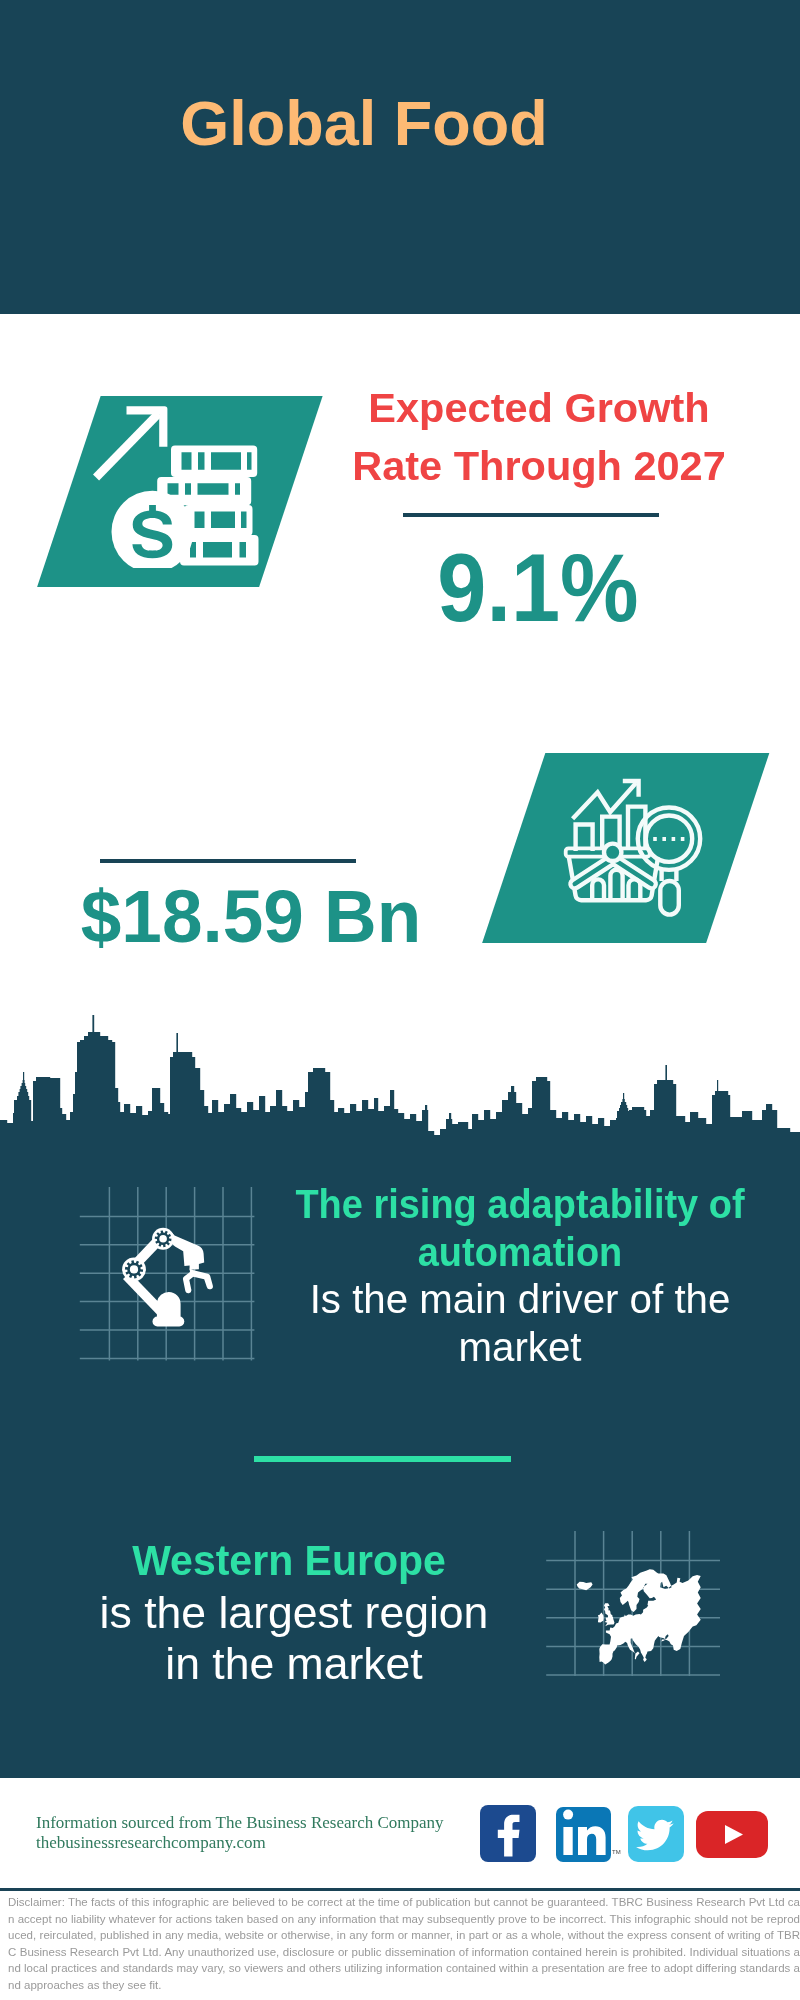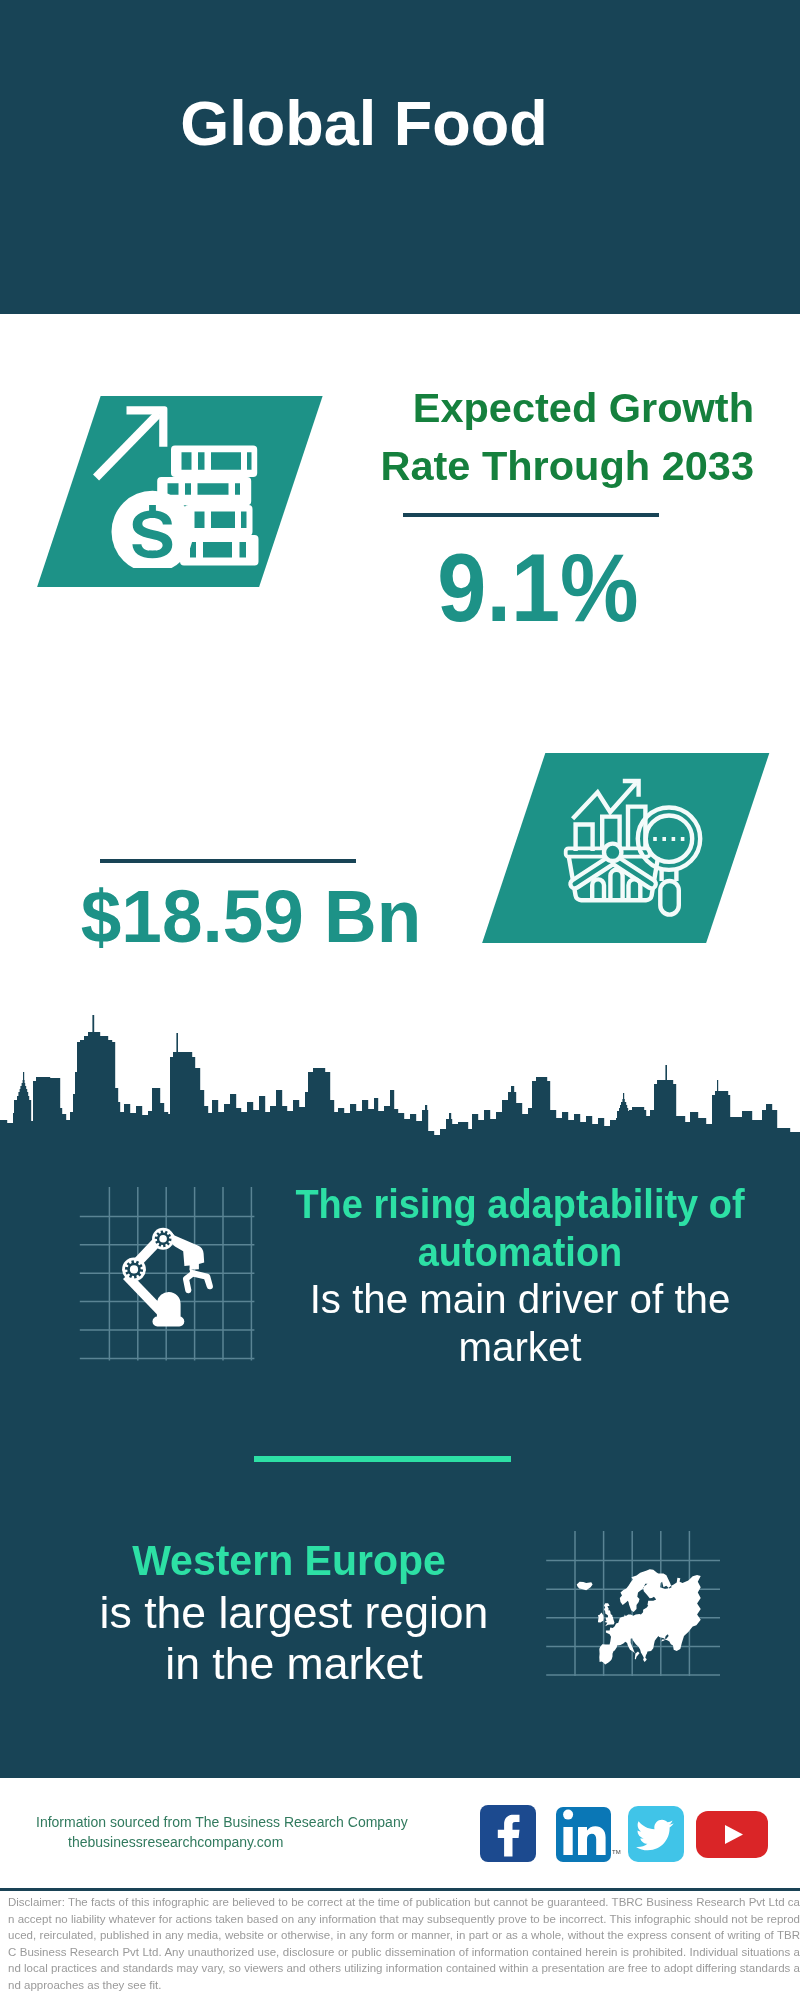--- a/index.html
+++ b/index.html
@@ -1,35 +1,35 @@
 <!DOCTYPE html>
 <html><head>
 <meta charset="utf-8">
 <style>
   html,body{margin:0;padding:0;}
   body{width:800px;height:2000px;background:#fff;font-family:"Liberation Sans",sans-serif;overflow:hidden;}
   .page{position:relative;width:800px;height:2000px;}
   
   .header{position:absolute;left:0;top:0;width:800px;height:314px;background:#184456;}
-  .header-title{position:absolute;left:0;top:89px;width:728px;text-align:center;color:#ffffff;font-size:63px;font-weight:bold;line-height:69px;}
+  .header-title{position:absolute;left:0;top:89px;width:728px;text-align:center;color:#fdba74;font-size:63px;font-weight:bold;line-height:69px;}
   
   .para{position:absolute;background:#1D9287;transform:skewX(-18.4deg);}
 
   
   .dark{position:absolute;left:0;top:1149px;width:800px;height:629px;background:#184456;}
   .skyline-svg{position:absolute;left:0;top:1000px;width:800px;height:150px;}
   .dark-head{position:absolute;color:#2DE0A5;font-weight:bold;text-align:center;}
   .dark-sub{position:absolute;color:#ffffff;text-align:center;}
   
-  .footer-src{position:absolute;left:36px;top:1813px;width:460px;color:#317A5E;font-size:14px;line-height:19.5px;}
+  .footer-src{position:absolute;left:36px;top:1813px;width:460px;color:#317A5E;font-size:17px;line-height:19.5px;font-family:Liberation Serif, serif;}
   .social{position:absolute;border-radius:10px;}
   .sep-line{position:absolute;left:0;width:800px;height:3px;background:#1A4356;}
   .disclaimer{position:absolute;left:8px;top:1894px;width:792px;color:#9A9A9A;font-size:11.5px;line-height:16.6px;text-align:justify;word-break:break-all;}
   
-  .stat-label{position:absolute;color:#15803d;font-weight:bold;text-align:right;}
+  .stat-label{position:absolute;color:#ef4444;font-weight:bold;text-align:center;}
   .rule{position:absolute;background:#184456;}
   .stat-value{position:absolute;color:#1D9287;font-weight:bold;text-align:center;}
 </style>
 </head>
 <body>
 
 <div class="page">
   <div class="header">
     <div class="header-title">
       <div>Global Food</div>
@@ -56,21 +56,21 @@
                M104 144 h6 v15.5 h-6 z M117 144 h29 v15.5 h-29 z M153.5 144 h6.5 v15.5 h-6.5 z"></path>
     </g>
     <circle cx="66.5" cy="133.7" r="41" fill="#ffffff"></circle>
     <g fill="#1D9287">
       <path d="M63.1 107 h6.8 v7.6 h-6.8 z M63.1 152.5 h6.8 v7.6 h-6.8 z"></path>
       <path d="M66.5 112.6 c -12.3 0 -19.8 5.7 -19.8 14 c 0 8.4 6.7 11.8 18.5 14.2 c 8.7 1.8 11.4 3.3 11.4 6.5 c 0 3.4 -3.7 5.7 -10.2 5.7 c -6.6 0 -10.6 -2.5 -11 -6.7 h-9 c 0.4 8.6 7.4 13.9 20 13.9 c 12.7 0 19.9 -5.4 19.9 -13.7 c 0 -8.1 -5.7 -11.7 -18.6 -14.3 c -8.8 -1.8 -11.4 -3.4 -11.4 -6.6 c 0 -3.5 3.9 -5.7 10.1 -5.7 c 6.3 0 10.1 2.6 10.5 6.5 h9 c -0.4 -8.4 -7.2 -13.8 -19.4 -13.8 z"></path>
     </g>
   </svg>
   <div class="stat-label" style="left:324px;top:379px;width:430px;font-size:41.5px;line-height:57.5px;">
     <div>Expected Growth</div>
-    <div>Rate Through 2033</div>
+    <div>Rate Through 2027</div>
   </div>
   <div class="rule" style="left:403px;top:513px;width:256px;height:4px;"></div>
   <div class="stat-value" style="left:323px;top:536px;width:430px;font-size:96px;line-height:104px;transform:scaleX(0.92);white-space:nowrap;">9.1%</div>
 
   <div class="dark"></div>
   <div class="dark-head" style="left:270px;top:1181px;width:500px;font-size:40.5px;line-height:47.5px;transform:scaleX(0.937);">
     <div>The rising adaptability of</div>
     <div>automation</div>
   </div>
   <div class="dark-sub" style="left:270px;top:1276px;width:500px;font-size:41.3px;line-height:47.5px;transform:scaleX(0.975);">
@@ -161,21 +161,21 @@
     </g>
     <g stroke="#f3fbfa" stroke-width="4.2" stroke-linecap="butt">
       <path d="M653.2 839 h3.6 M662.4 839 h3.6 M671.6 839 h3.6 M680.8 839 h3.6"></path>
     </g>
   </svg>
   <div class="rule" style="left:99.5px;top:859px;width:256px;height:4px;"></div>
   <div class="stat-value" style="left:31px;top:877px;width:440px;font-size:74px;line-height:80px;transform:scaleX(0.985);white-space:nowrap;">$18.59 Bn</div>
 
   <div class="footer-src">
     <div>Information sourced from The Business Research Company</div>
-    <a style="color:#317A5E;text-decoration:none;margin-left:32px;">thebusinessresearchcompany.com</a>
+    <a style="color:#317A5E;text-decoration:none;">thebusinessresearchcompany.com</a>
   </div>
   <div class="social" style="left:479.6px;top:1805.2px;width:56.5px;height:56.6px;background:#1C4A8F;border-radius:8px;">
     <svg viewBox="0 0 57 57" width="57" height="57">
         <path d="M24.1 51.6 V33.0 h-6.3 v-8.2 h6.3 v-5.6 c0 -6.0 3.7 -9.4 9.1 -9.4 h6.3 v7.1 h-4.4 c-2.2 0 -2.6 1.1 -2.6 2.7 v5.2 h7.0 l-0.9 8.2 h-6.1 v18.6 z" fill="#ffffff"></path>
       </svg>
   </div>
   <div class="social" style="left:556.1px;top:1807.3px;width:55.3px;height:54.5px;background:#0A77B6;border-radius:7px;">
     <svg viewBox="0 0 55.3 54.5" width="55.3" height="54.5">
       <circle cx="12.1" cy="7.6" r="5.0" fill="#ffffff"></circle>
       <rect x="7.4" y="20.0" width="9.3" height="28.0" fill="#ffffff"></rect>

